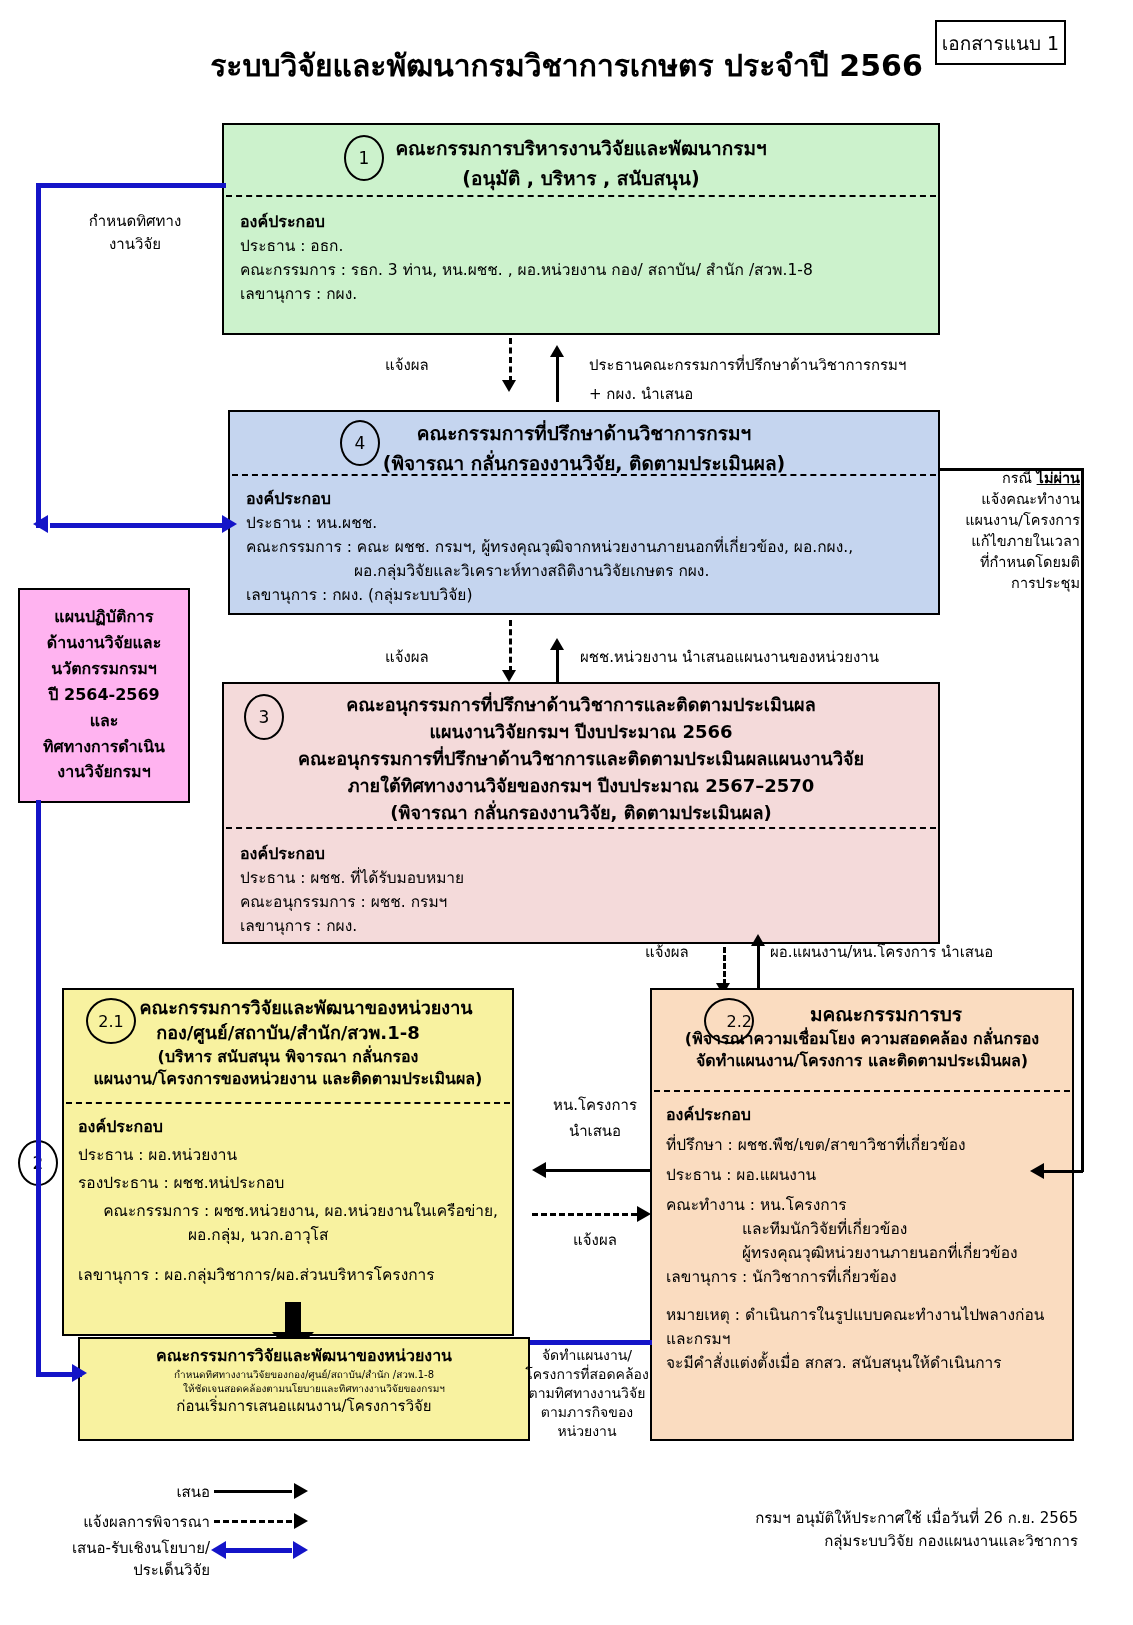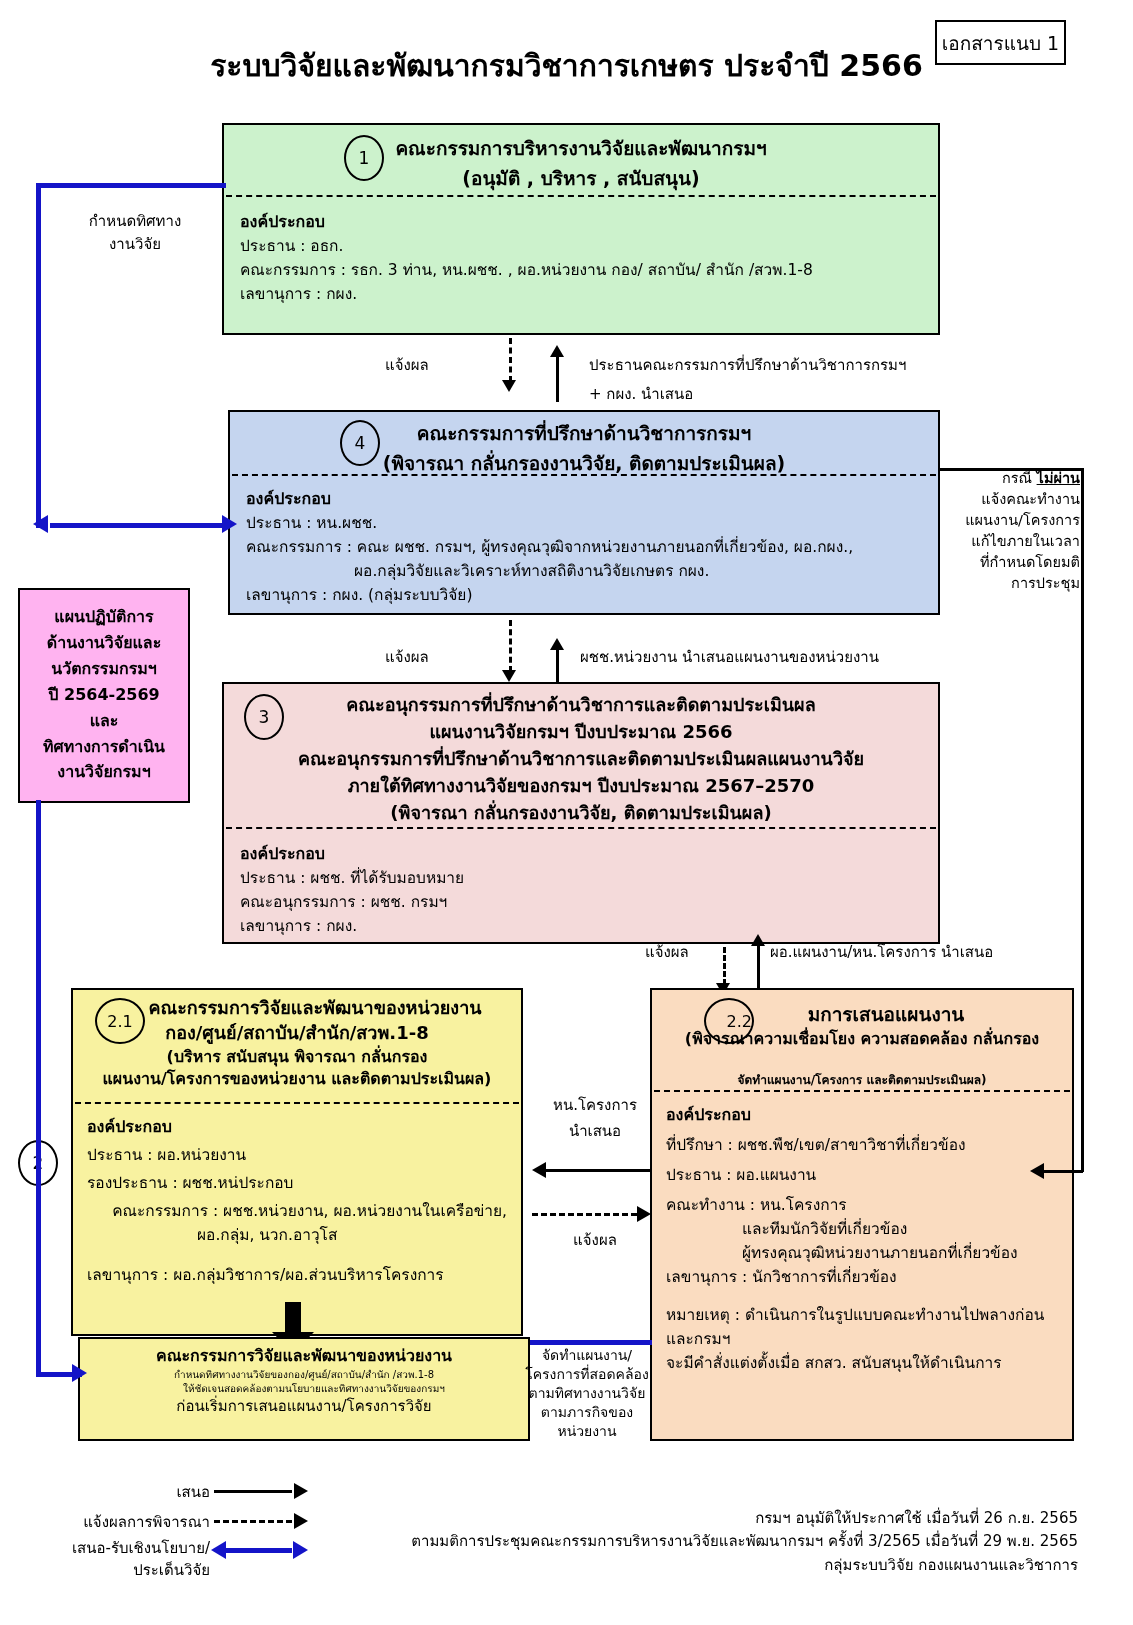--- a/index.html
+++ b/index.html
@@ -122,21 +122,21 @@
   </div>
 </div>
 
 <div class="lbl" style="left:645px;top:940px;">แจ้งผล</div>
 <div class="dvline" style="left:723px;top:947px;height:38px;"></div>
 <div class="arrow-down" style="left:716px;top:983px;"></div>
 <div class="vline" style="left:757px;top:942px;height:46px;"></div>
 <div class="arrow-up" style="left:751px;top:934px;"></div>
 <div class="lbl" style="left:770px;top:940px;">ผอ.แผนงาน/หน.โครงการ นำเสนอ</div>
 
-<div class="box" style="left:71px;top:988px;width:452px;height:348px;background:#f8f2a0;">
+<div class="box" style="left:62px;top:988px;width:452px;height:348px;background:#f8f2a0;">
   <div style="height:112px;position:relative;">
     <div class="num-circle" style="left:22px;top:8px;width:46px;height:42px;font-size:16px;">
       <span>2.1</span>
     </div>
     <div class="hdr" style="padding-top:6px;line-height:1.38;">
       <div style="font-size:18px;padding-left:36px;">คณะกรรมการวิจัยและพัฒนาของหน่วยงาน</div>
       <div style="font-size:18px;">กอง/ศูนย์/สถาบัน/สำนัก/สวพ.1-8</div>
       <div style="font-size:16px;">(บริหาร สนับสนุน พิจารณา กลั่นกรอง</div>
       <div style="font-size:16px;">แผนงาน/โครงการของหน่วยงาน และติดตามประเมินผล)</div>
     </div>
@@ -164,23 +164,23 @@
     <div style="font-size:15px;">ก่อนเริ่มการเสนอแผนงาน/โครงการวิจัย</div>
   </div>
 </div>
 
 <div class="box" style="left:650px;top:988px;width:424px;height:453px;background:#fadcc0;">
   <div style="height:100px;position:relative;">
     <div class="num-circle" style="left:52px;top:8px;width:46px;height:42px;font-size:16px;justify-content:flex-end;">
       <span>2.2</span>
     </div>
     <div class="hdr" style="padding-top:11px;line-height:1.4;">
-      <div style="font-size:19px;padding-left:48px;">มการเสนอแผนงาน</div>
+      <div style="font-size:19px;padding-left:48px;">มคณะกรรมการบร</div>
       <div style="font-size:16px;">(พิจารณาความเชื่อมโยง ความสอดคล้อง กลั่นกรอง</div>
-      <div style="font-size:12px;margin-top:22px;">จัดทำแผนงาน/โครงการ และติดตามประเมินผล)</div>
+      <div style="font-size:16px;">จัดทำแผนงาน/โครงการ และติดตามประเมินผล)</div>
     </div>
   </div>
   <div class="dash-sep" style="margin:0 2px;"></div>
   <div style="padding:10px 14px 0 14px;">
     <div class="comp-title">องค์ประกอบ</div>
     <div class="body-txt" style="padding-top:6px;">ที่ปรึกษา : ผชช.พืช/เขต/สาขาวิชาที่เกี่ยวข้อง</div>
     <div class="body-txt" style="padding-top:6px;">ประธาน : ผอ.แผนงาน</div>
     <div class="body-txt" style="padding-top:6px;">คณะทำงาน : หน.โครงการ</div>
     <div class="body-txt" style="padding-left:76px;">และทีมนักวิจัยที่เกี่ยวข้อง</div>
     <div class="body-txt" style="padding-left:76px;">ผู้ทรงคุณวุฒิหน่วยงานภายนอกที่เกี่ยวข้อง</div>
@@ -269,15 +269,14 @@
       <div>ประเด็นวิจัย</div>
     </div>
     <div class="bhline" style="right:28px;top:10px;width:68px;"></div>
     <div class="barrow-right" style="right:12px;top:3px;"></div>
     <div class="barrow-left" style="right:94px;top:3px;"></div>
   </div>
 </div>
 
 <div class="abs" style="left:0;top:1507px;width:1078px;text-align:right;line-height:1.55;font-size:15px;">
   <div>กรมฯ อนุมัติให้ประกาศใช้ เมื่อวันที่ 26 ก.ย. 2565</div>
-  <div>ตามมติการประชุมคณะกรรมการบริหารงานวิจัยและพัฒนากรมฯ ครั้งที่ 3/2565 เมื่อวันที่ 29 พ.ย. 2565</div>
   <div>กลุ่มระบบวิจัย กองแผนงานและวิชาการ</div>
 </div>
 
 </body></html>

